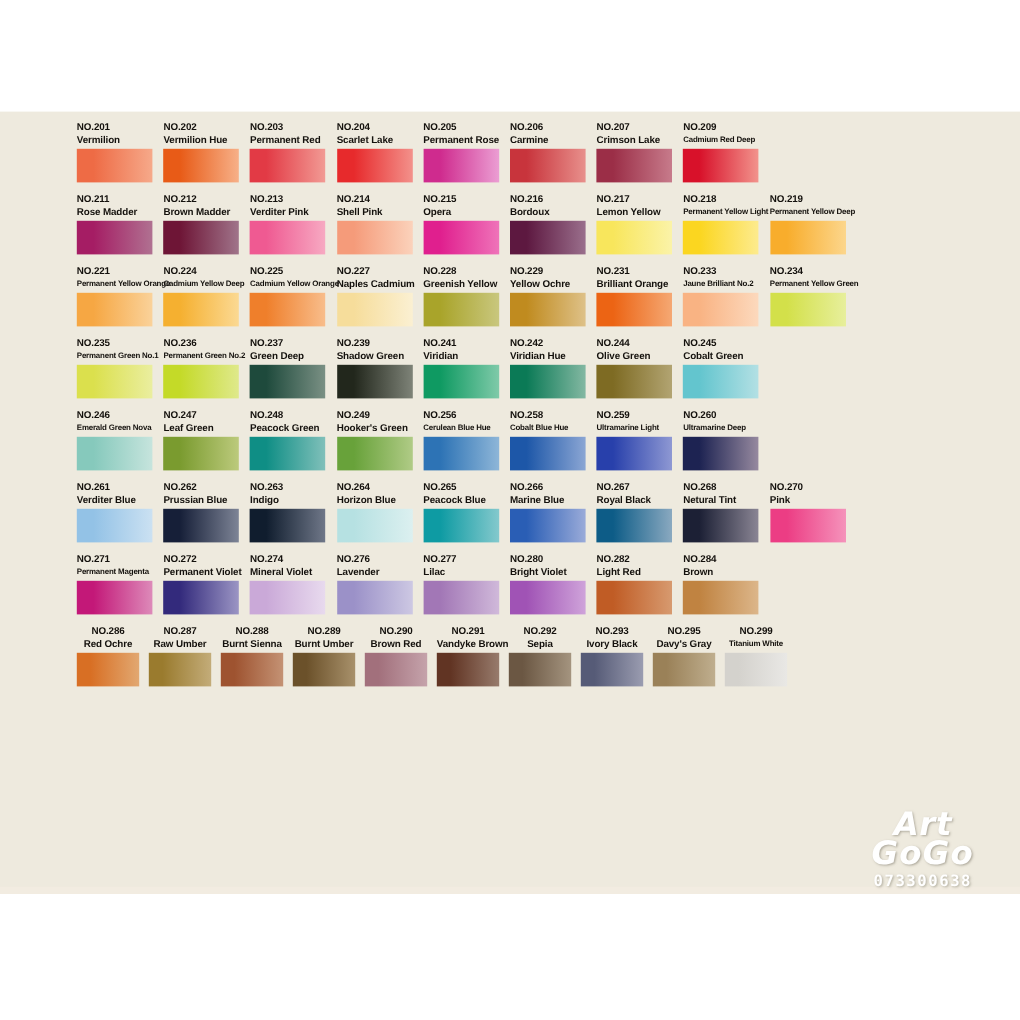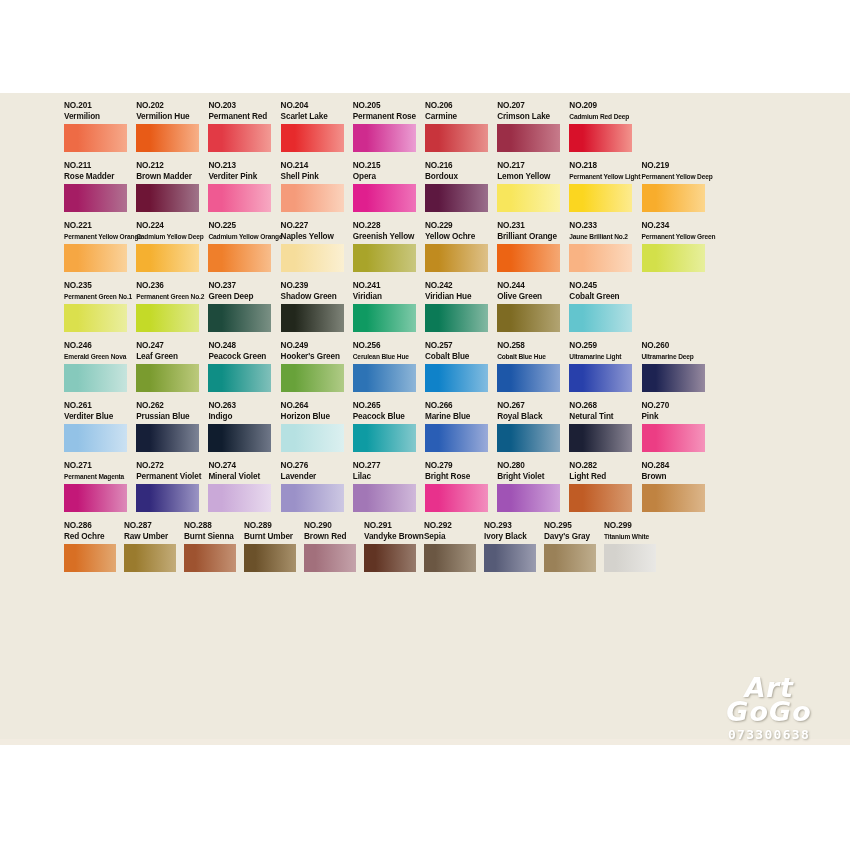--- a/index.html
+++ b/index.html
@@ -87,20 +87,21 @@
   .swatch-chip {
     margin-top: 2px;
     height: 28px;
     width: 63px;
   }
 
   
   .chart-row.narrow .swatch-cell {
     width: 60px;
     padding-right: 8px;
+    text-align: center;
   }
   .chart-row.narrow .swatch-chip {
     width: 52px;
   }
 
   
   #watermark {
     position: absolute;
     right: 16px;
     bottom: 108px;
@@ -243,21 +244,21 @@
           <div class="swatch-name tight">Cadmium Yellow Deep</div>
           <div class="swatch-chip" style="background: linear-gradient(to right, rgb(245, 176, 48) 0%, rgb(245, 176, 48) 22%, rgb(251, 217, 147) 100%);"></div>
         </div>
         <div class="swatch-cell">
           <div class="swatch-no">NO.225</div>
           <div class="swatch-name tight">Cadmium Yellow Orange</div>
           <div class="swatch-chip" style="background: linear-gradient(to right, rgb(239, 127, 43) 0%, rgb(239, 127, 43) 22%, rgb(248, 189, 139) 100%);"></div>
         </div>
         <div class="swatch-cell">
           <div class="swatch-no">NO.227</div>
-          <div class="swatch-name">Naples Yellow</div>
+          <div class="swatch-name">Naples Cadmium</div>
           <div class="swatch-chip" style="background: linear-gradient(to right, rgb(246, 221, 155) 0%, rgb(246, 221, 155) 22%, rgb(251, 240, 210) 100%);"></div>
         </div>
         <div class="swatch-cell">
           <div class="swatch-no">NO.228</div>
           <div class="swatch-name">Greenish Yellow</div>
           <div class="swatch-chip" style="background: linear-gradient(to right, rgb(169, 164, 42) 0%, rgb(169, 164, 42) 22%, rgb(201, 199, 126) 100%);"></div>
         </div>
         <div class="swatch-cell">
           <div class="swatch-no">NO.229</div>
           <div class="swatch-name">Yellow Ochre</div>
@@ -341,25 +342,20 @@
           <div class="swatch-no">NO.249</div>
           <div class="swatch-name">Hooker's Green</div>
           <div class="swatch-chip" style="background: linear-gradient(to right, rgb(104, 162, 58) 0%, rgb(104, 162, 58) 22%, rgb(176, 203, 134) 100%);"></div>
         </div>
         <div class="swatch-cell">
           <div class="swatch-no">NO.256</div>
           <div class="swatch-name tight">Cerulean Blue Hue</div>
           <div class="swatch-chip" style="background: linear-gradient(to right, rgb(45, 115, 181) 0%, rgb(45, 115, 181) 22%, rgb(142, 182, 216) 100%);"></div>
         </div>
         <div class="swatch-cell">
-          <div class="swatch-no">NO.257</div>
-          <div class="swatch-name">Cobalt Blue</div>
-          <div class="swatch-chip" style="background: linear-gradient(to right, rgb(15, 130, 201) 0%, rgb(15, 130, 201) 22%, rgb(130, 188, 224) 100%);"></div>
-        </div>
-        <div class="swatch-cell">
           <div class="swatch-no">NO.258</div>
           <div class="swatch-name tight">Cobalt Blue Hue</div>
           <div class="swatch-chip" style="background: linear-gradient(to right, rgb(29, 87, 168) 0%, rgb(29, 87, 168) 22%, rgb(139, 166, 212) 100%);"></div>
         </div>
         <div class="swatch-cell">
           <div class="swatch-no">NO.259</div>
           <div class="swatch-name tight">Ultramarine Light</div>
           <div class="swatch-chip" style="background: linear-gradient(to right, rgb(40, 64, 171) 0%, rgb(40, 64, 171) 22%, rgb(142, 152, 211) 100%);"></div>
         </div>
         <div class="swatch-cell">
@@ -433,25 +429,20 @@
         </div>
         <div class="swatch-cell">
           <div class="swatch-no">NO.276</div>
           <div class="swatch-name">Lavender</div>
           <div class="swatch-chip" style="background: linear-gradient(to right, rgb(155, 145, 200) 0%, rgb(155, 145, 200) 22%, rgb(205, 200, 227) 100%);"></div>
         </div>
         <div class="swatch-cell">
           <div class="swatch-no">NO.277</div>
           <div class="swatch-name">Lilac</div>
           <div class="swatch-chip" style="background: linear-gradient(to right, rgb(162, 119, 182) 0%, rgb(162, 119, 182) 22%, rgb(208, 185, 218) 100%);"></div>
-        </div>
-        <div class="swatch-cell">
-          <div class="swatch-no">NO.279</div>
-          <div class="swatch-name">Bright Rose</div>
-          <div class="swatch-chip" style="background: linear-gradient(to right, rgb(232, 49, 140) 0%, rgb(232, 49, 140) 22%, rgb(242, 143, 190) 100%);"></div>
         </div>
         <div class="swatch-cell">
           <div class="swatch-no">NO.280</div>
           <div class="swatch-name">Bright Violet</div>
           <div class="swatch-chip" style="background: linear-gradient(to right, rgb(160, 83, 181) 0%, rgb(160, 83, 181) 22%, rgb(207, 163, 218) 100%);"></div>
         </div>
         <div class="swatch-cell">
           <div class="swatch-no">NO.282</div>
           <div class="swatch-name">Light Red</div>
           <div class="swatch-chip" style="background: linear-gradient(to right, rgb(192, 92, 37) 0%, rgb(192, 92, 37) 22%, rgb(215, 154, 111) 100%);"></div>

